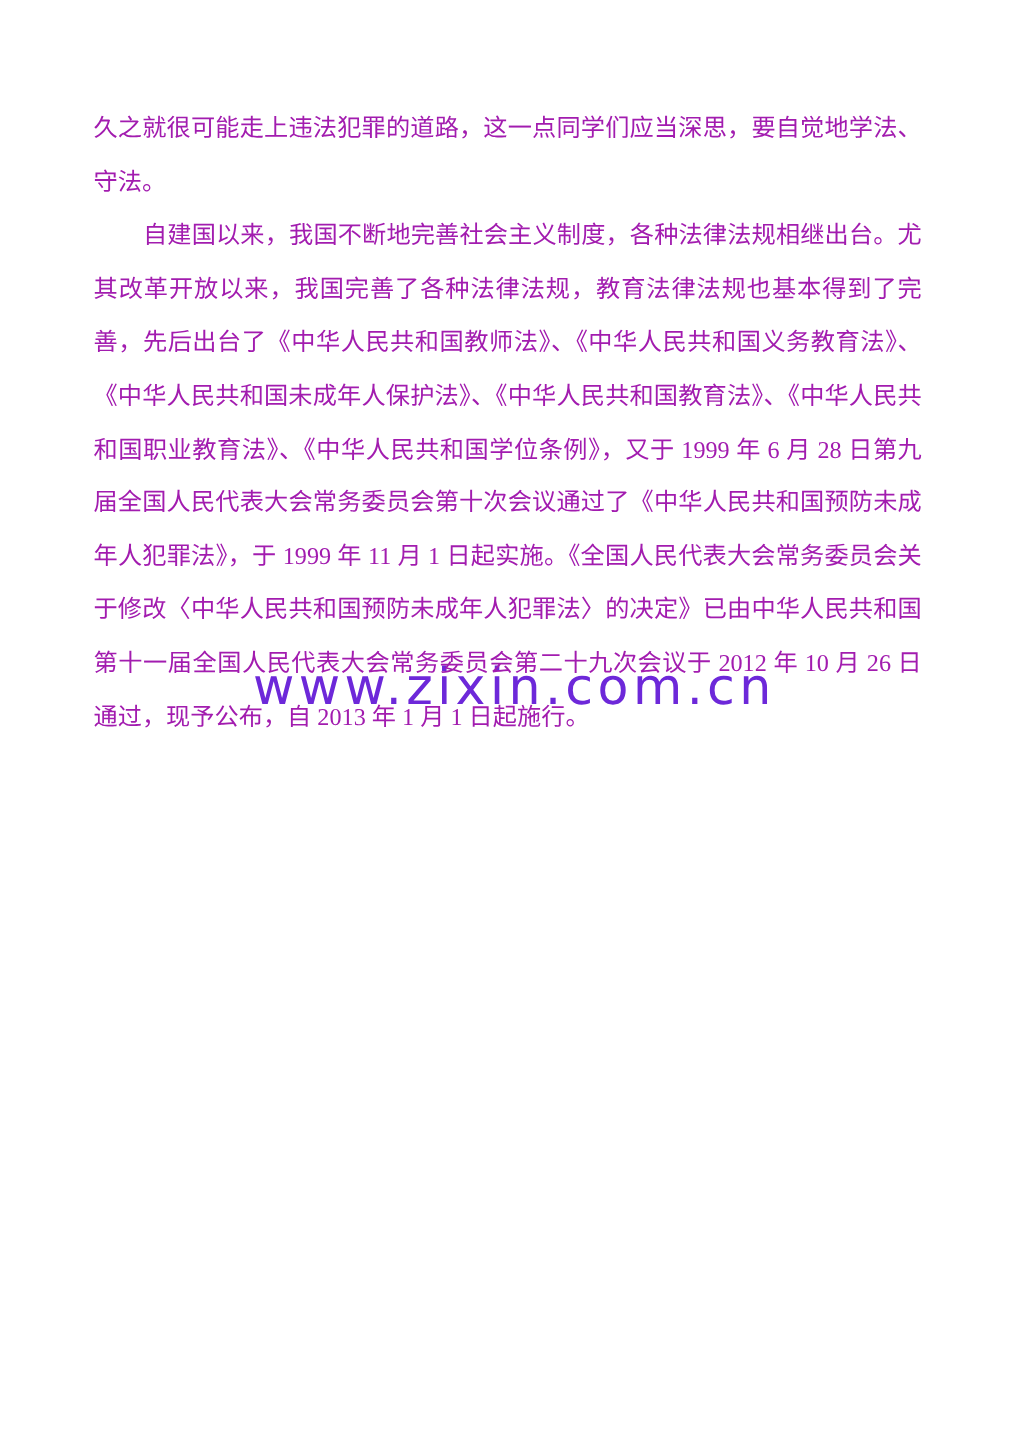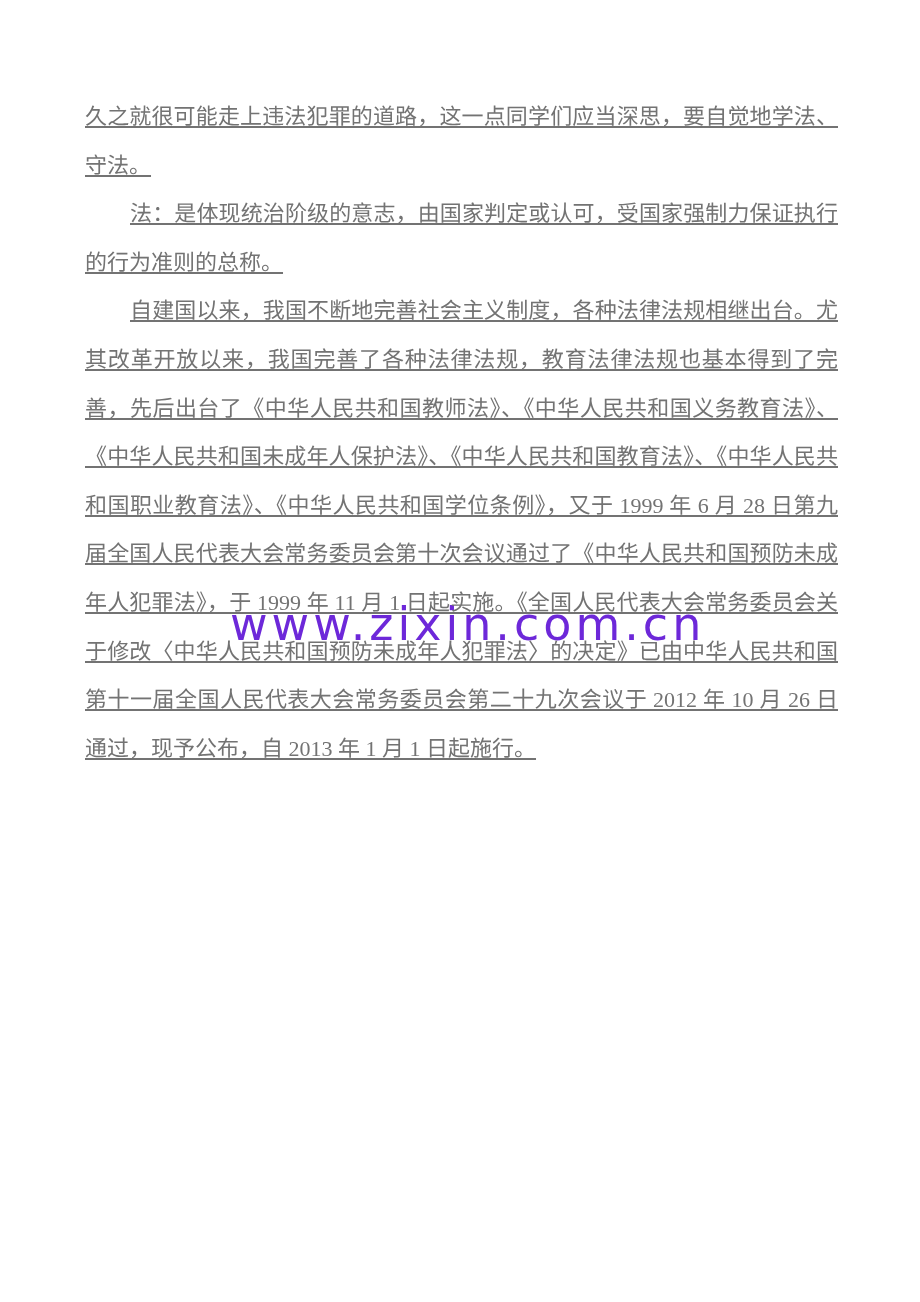--- a/index.html
+++ b/index.html
@@ -48,18 +48,17 @@
     color: rgba(198, 198, 198, 0.9);
     white-space: nowrap;
     user-select: none;
   }
 </style>
 </head>
 <body>
 
 <div class="page">
   <div class="watermark" style="color: #6d28d9;">www.zixin.com.cn</div>
-  <div class="doc-body" style="color: #737373; text-decoration: underline;">
+  <div class="doc-body" style="color: #a21caf;">
       <p class="para">久之就很可能走上违法犯罪的道路，这一点同学们应当深思，要自觉地学法、守法。</p>
-      <p class="para indent">法：是体现统治阶级的意志，由国家判定或认可，受国家强制力保证执行的行为准则的总称。</p>
       <p class="para indent">自建国以来，我国不断地完善社会主义制度，各种法律法规相继出台。尤其改革开放以来，我国完善了各种法律法规，教育法律法规也基本得到了完善，先后出台了《中华人民共和国教师法》、《中华人民共和国义务教育法》、《中华人民共和国未成年人保护法》、《中华人民共和国教育法》、《中华人民共和国职业教育法》、《中华人民共和国学位条例》，又于 1999 年 6 月 28 日第九届全国人民代表大会常务委员会第十次会议通过了《中华人民共和国预防未成年人犯罪法》，于 1999 年 11 月 1 日起实施。《全国人民代表大会常务委员会关于修改〈中华人民共和国预防未成年人犯罪法〉的决定》已由中华人民共和国第十一届全国人民代表大会常务委员会第二十九次会议于 2012 年 10 月 26 日通过，现予公布，自 2013 年 1 月 1 日起施行。</p>
     </div>
 </div>
 
 </body></html>

